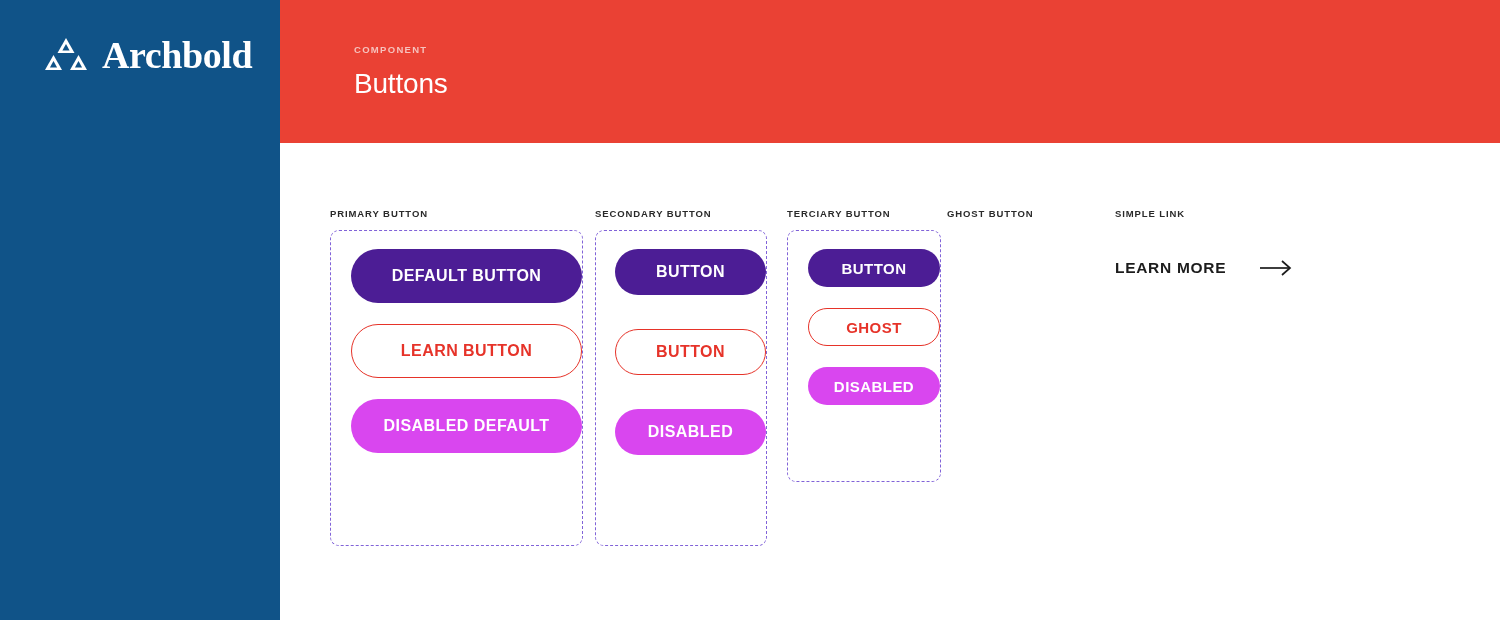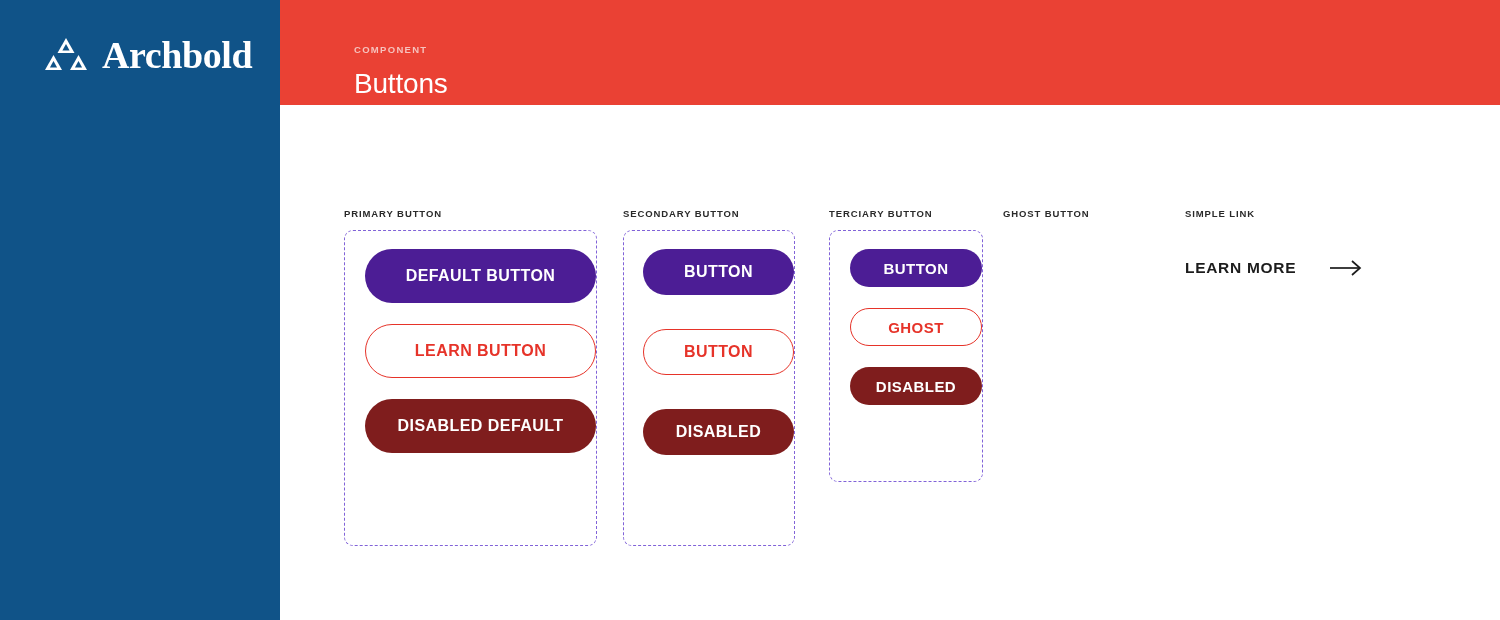--- a/index.html
+++ b/index.html
@@ -44,21 +44,21 @@
     line-height: 38px;
     color: #ffffff;
     letter-spacing: -0.4px;
   }
 
   
   .header {
     position: absolute;
     left: 280px; top: 0;
     width: 1220px;
-    height: 105px;
+    height: 143px;
     background: #ea4134;
   }
   .header-inner {
     position: absolute;
     left: 74px;
     top: 44px;
   }
   .header-eyebrow {
     font-size: 9.5px;
     letter-spacing: 1.3px;
@@ -86,21 +86,21 @@
   }
 
   .columns {
     position: absolute;
     left: 50px;
     top: 65px;
     display: flex;
     align-items: flex-start;
   }
 
-  .col { position: relative; margin-left: 14px; }
+  .col { position: relative; }
   .col-primary   { width: 265px; }
   .col-secondary { width: 192px; }
   .col-tertiary  { width: 160px; }
   .col-ghost     { width: 168px; }
   .col-link      { width: 260px; }
 
   .col-label {
     font-size: 9.5px;
     font-weight: bold;
     letter-spacing: 0.9px;
@@ -139,21 +139,21 @@
   .btn-default {
     background: #4c1d95;
     color: #ffffff;
   }
   .btn-hover {
     background: #ffffff;
     color: #e63329;
     border: 1.3px solid #e63329;
   }
   .btn-disabled {
-    background: #7f1d1d;
+    background: #d946ef;
     color: #ffffff;
     cursor: default;
   }
 
   
   .size-lg { height: 54px; font-size: 16px; padding: 0 28px; }
   .size-md { height: 46px; font-size: 16px; padding: 0 22px; }
   .size-sm { height: 38px; font-size: 15px; padding: 0 20px; }
 
   .p-row  { margin-left: 20px; }

